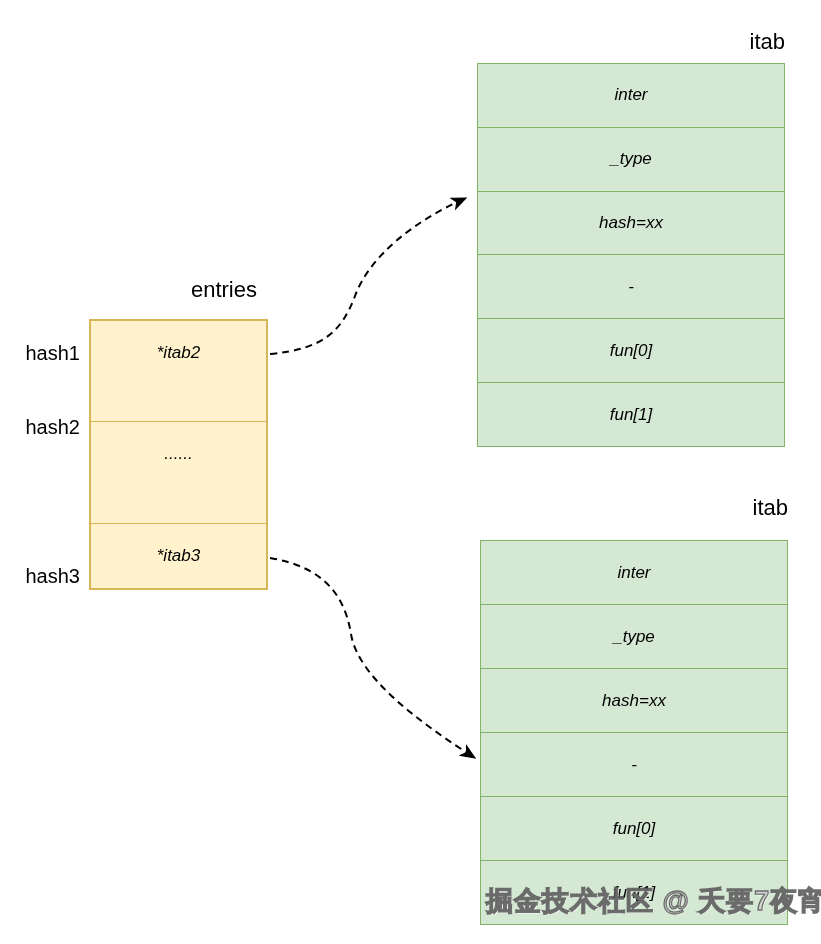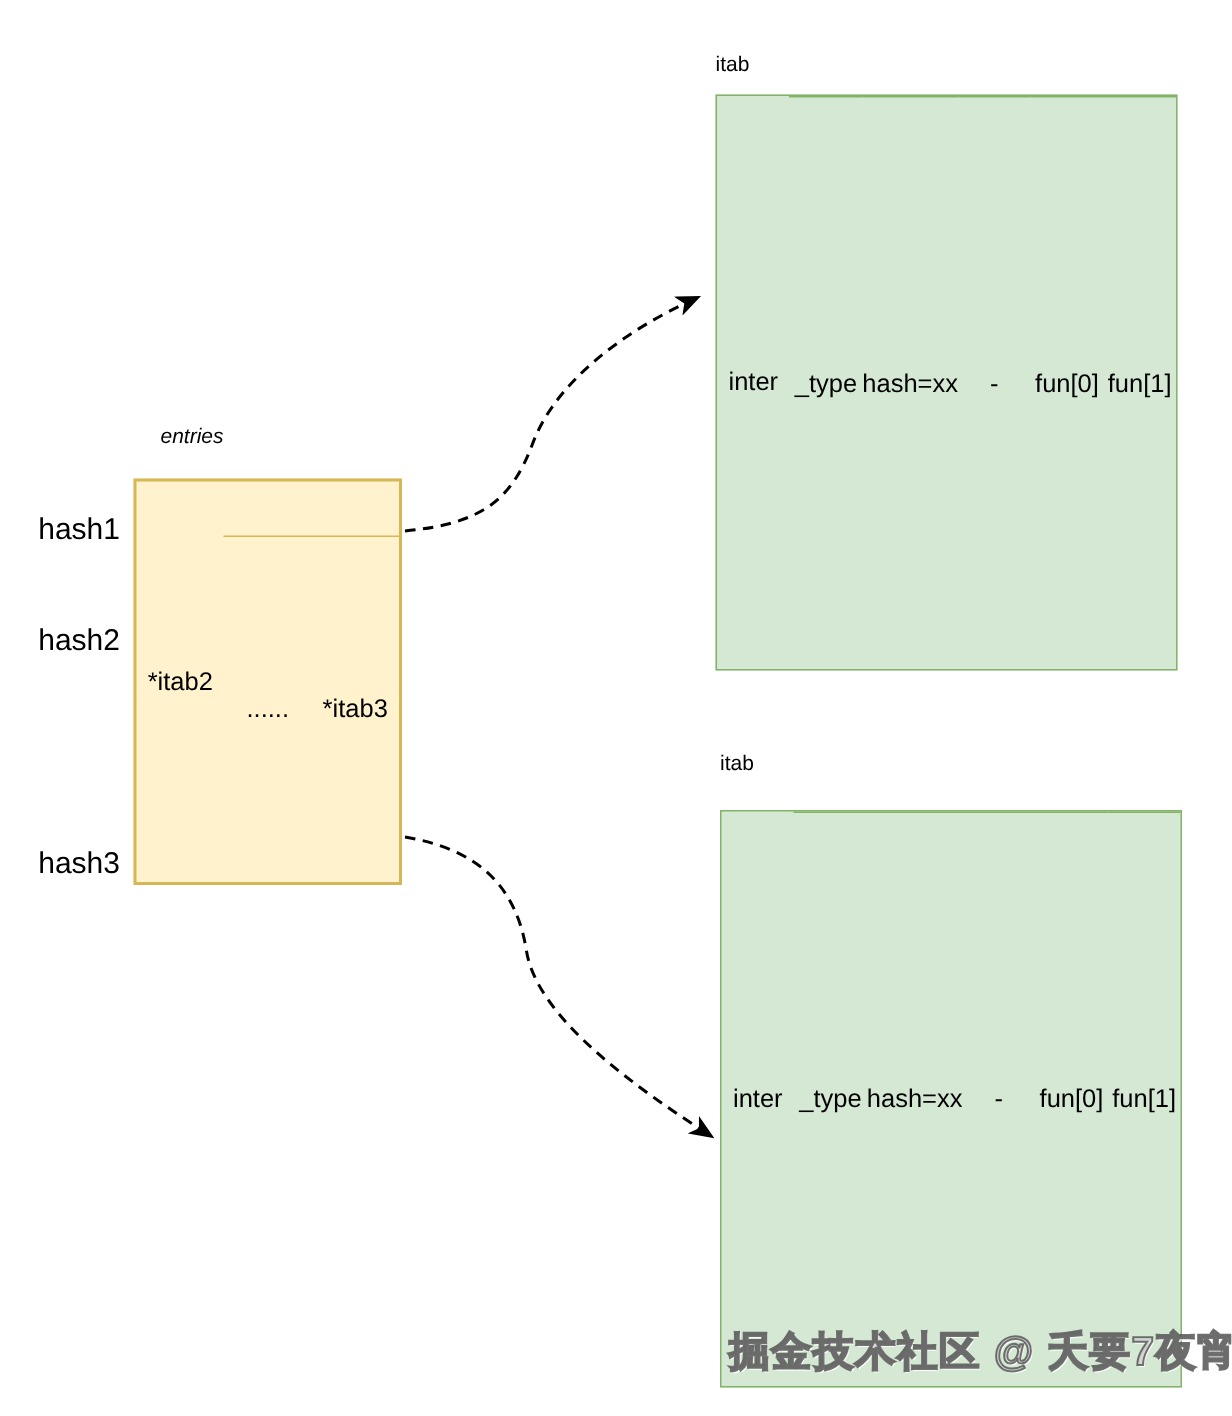--- a/index.html
+++ b/index.html
@@ -11,21 +11,23 @@
   .canvas {
     position: relative;
     width: 821px;
     height: 944px;
     background: var(--background, #ffffff);
     overflow: hidden;
   }
   .table {
     position: absolute;
     display: flex;
+    flex-direction: column;
     box-sizing: border-box;
+    font-style: italic;
   }
   .yellow-table {
     left: 89px; top: 319px; width: 179px; height: 271px;
     background: var(--yellow-fill, #fff2cc);
     border: 2px solid var(--yellow-stroke, #d6b656);
   }
   .green-table {
     background: var(--green-fill, #d5e8d4);
     border: 1px solid var(--green-stroke, #82b366);
   }
@@ -37,27 +39,27 @@
     align-items: center;
     justify-content: center;
     font-size: 17px;
     color: var(--text, #000000);
     box-sizing: border-box;
   }
   .yellow-cell + .yellow-cell { border-top: 1px solid var(--yellow-stroke, #d6b656); margin-top: 36px; }
   .green-cell  + .green-cell  { border-top: 1px solid var(--green-stroke, #82b366); }
   .table-title {
     position: absolute;
-    text-align: left;
-    font-size: 14px;
+    text-align: right;
+    font-size: 22px;
     color: var(--text, #000000);
     height: 24px;
     line-height: 24px;
   }
-  .entries-title     { left: 107px;  top: 278px; width: 179px; font-style: italic; }
+  .entries-title     { left: 78px;  top: 278px; width: 179px; }
   .itab-top-title    { left: 477px; top: 30px;  width: 308px; }
   .itab-bottom-title { left: 480px; top: 496px; width: 308px; }
   .hash-label {
     position: absolute;
     left: 0;
     width: 80px;
     text-align: right;
     font-size: 20px;
     height: 22px;
     line-height: 22px;

